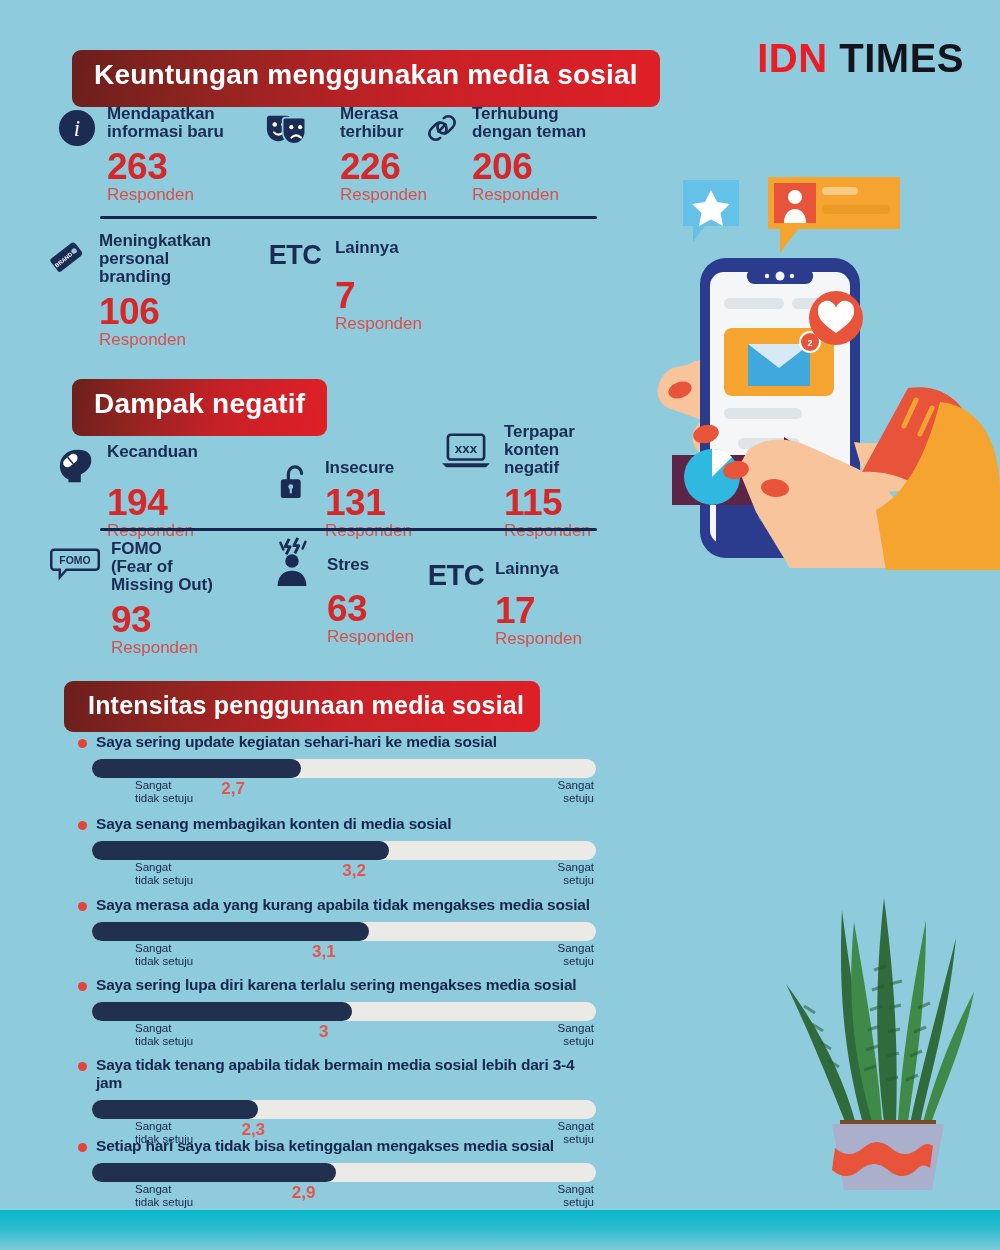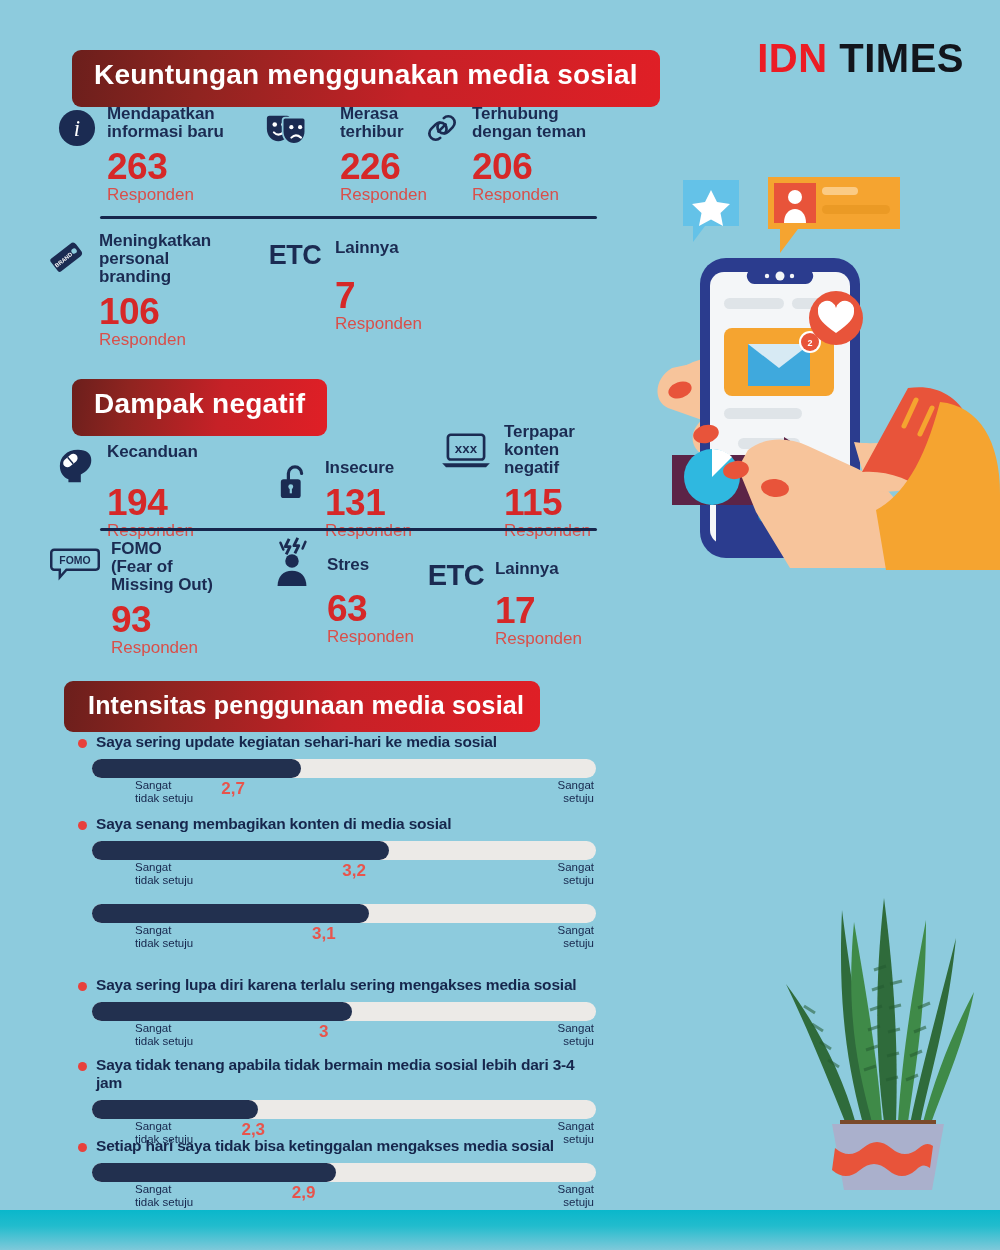--- a/index.html
+++ b/index.html
@@ -319,20 +319,24 @@
       <div class="fill" style="width:59%;"></div>
     </div>
     <div class="scale">
       <span class="lo">Sangat<br>tidak setuju</span>
       <span class="val" style="left:52%;">3,2</span>
       <span class="hi">Sangat<br>setuju</span>
     </div>
   </div>
 
   <div class="bar-item" style="top:896px;">
+    <div class="bar-q">
+      <span class="dot"></span>
+      <span class="qtext">Saya merasa ada yang kurang apabila tidak mengakses media sosial</span>
+    </div>
     <div class="track">
       <div class="fill" style="width:55%;"></div>
     </div>
     <div class="scale">
       <span class="lo">Sangat<br>tidak setuju</span>
       <span class="val" style="left:46%;">3,1</span>
       <span class="hi">Sangat<br>setuju</span>
     </div>
   </div>
 

